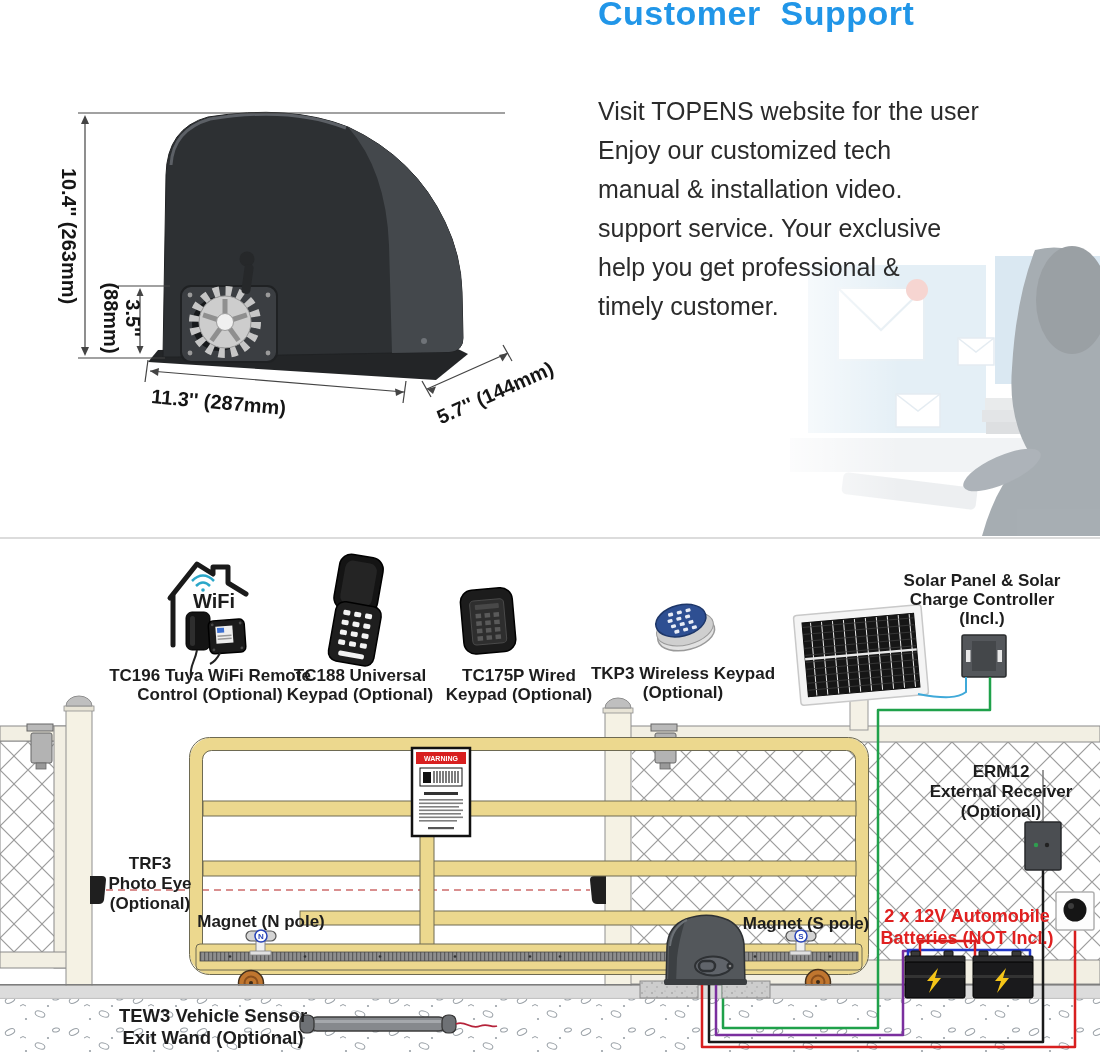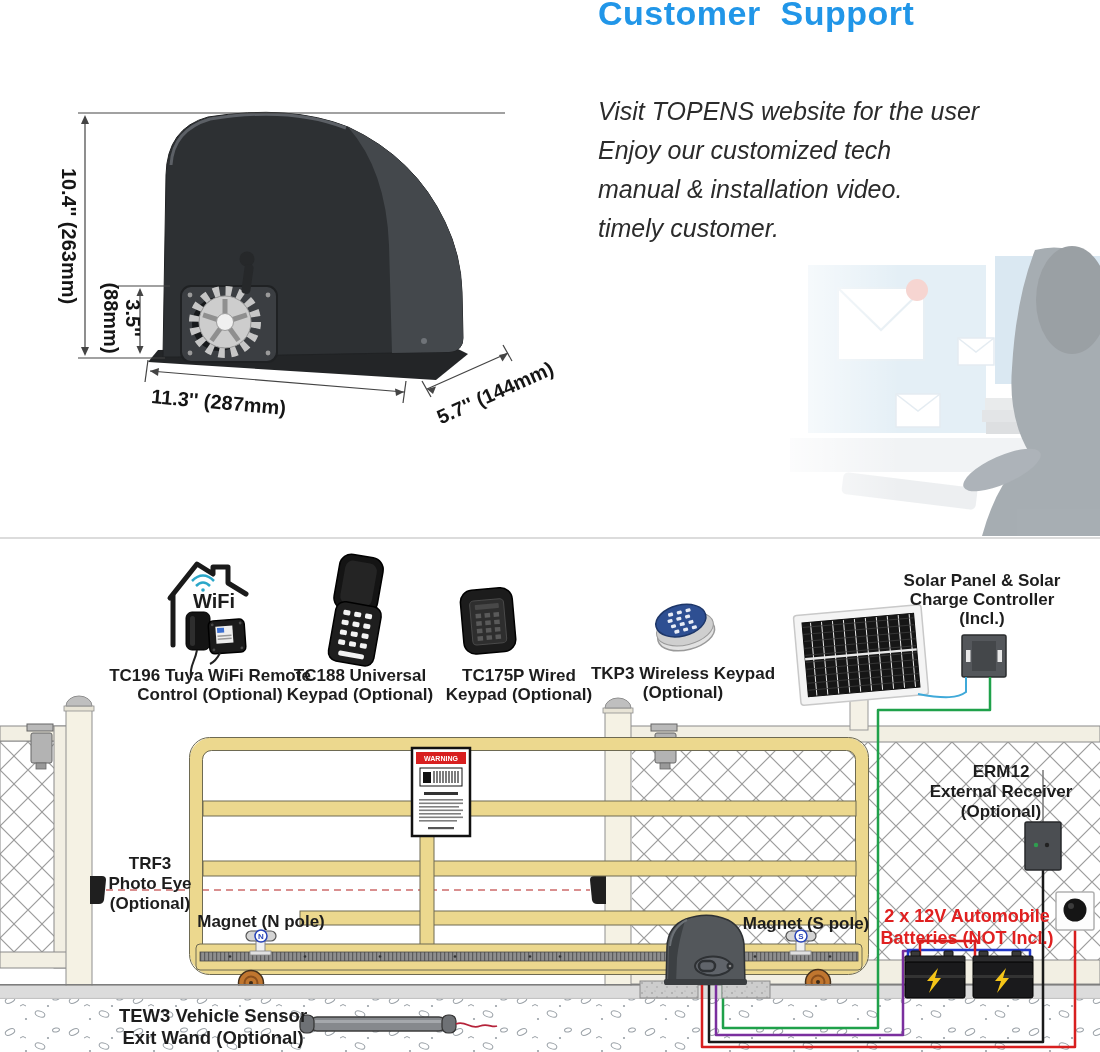--- a/index.html
+++ b/index.html
@@ -1,21 +1,21 @@
 <!DOCTYPE html>
 <html><head>
 <meta charset="utf-8">
 <style>
   html,body{margin:0;padding:0;background:#fff;}
   #page{position:relative;width:1100px;height:1052px;background:#ffffff;overflow:hidden;
         font-family:"Liberation Sans","DejaVu Sans",sans-serif;}
   .abs{position:absolute;}
   #support-title{left:598px;top:-6px;font-size:34px;font-weight:bold;color:#2196e8;
                  letter-spacing:0.5px;white-space:pre;}
-  #support-text{left:598px;top:92px;width:470px;font-style:italic;}
+  #support-text{left:598px;top:92px;width:470px;}
   #support-text div{font-size:25px;line-height:39px;color:#2b2b2b;white-space:pre;}
   #divider{left:0;top:537px;width:1100px;height:2px;background:#dcdcdc;}
   svg{display:block;}
   svg text{font-family:"Liberation Sans","DejaVu Sans",sans-serif;fill:#1d1d1d;}
   .lbl{font-weight:bold;font-size:17px;}
   .lbl-lg{font-weight:bold;font-size:18.5px;}
   .redlbl{fill:#e02020;font-weight:bold;font-size:18px;}
   .dim{font-size:20px;font-weight:600;fill:#151515;}
   .wifi-t{font-weight:bold;font-size:20px;}
   .warn-t{font-weight:bold;font-size:7px;fill:#ffffff;}
@@ -59,20 +59,22 @@
       </linearGradient>
     </defs>
     <rect x="760" y="242" width="140" height="294" fill="url(#fadeL)"></rect>
   </svg>
 
   <div class="abs" id="support-title">Customer  Support</div>
   <div class="abs" id="support-text">
     <div>Visit TOPENS website for the user</div>
     <div>Enjoy our customized tech</div>
     <div>manual &amp; installation video.</div>
+    <div>support service. Your exclusive</div>
+    <div>help you get professional &amp;</div>
     <div>timely customer.</div>
   </div>
 
   <svg class="abs" style="left:0;top:80px;" width="580" height="420" viewBox="0 80 580 420">
     <g>
       <polygon points="158,350 452,346 468,354 436,380 148,362" fill="#232527"></polygon>
       <path d="M163,357 L166,175 Q167,128 208,117 Q290,104 348,127 Q415,158 445,222 Q461,255 462,292 L463,338 Q463,351 449,352 L178,357 Z" fill="#2d3033" stroke="#202224" stroke-width="1"></path>
       <path d="M348,127 Q415,158 445,222 Q461,255 462,292 L463,338 Q463,351 449,352 L392,353 L389,245 Q386,170 348,127 Z" fill="#44484c"></path>
       <path d="M171,165 Q173,130 210,119 Q290,106 346,128" stroke="#5c6066" stroke-width="3" fill="none"></path>
       <rect x="181" y="286" width="96" height="76" rx="10" fill="#3b3e42" stroke="#1f2123" stroke-width="2"></rect>

